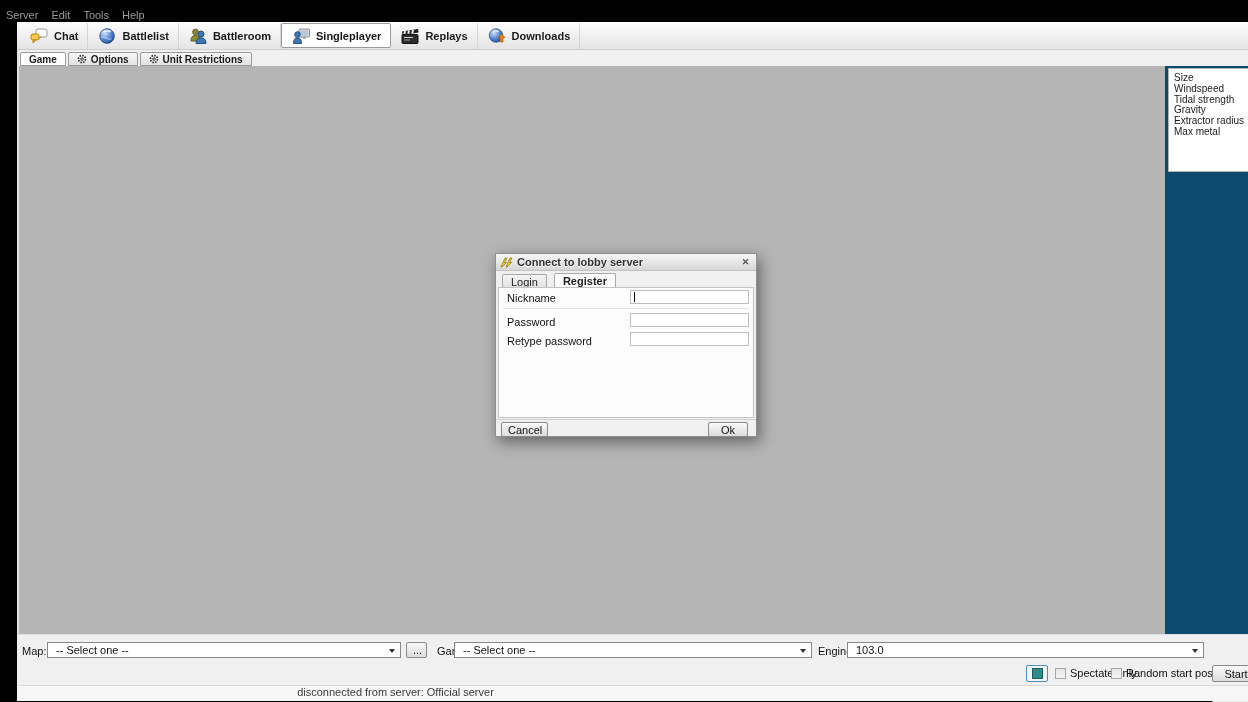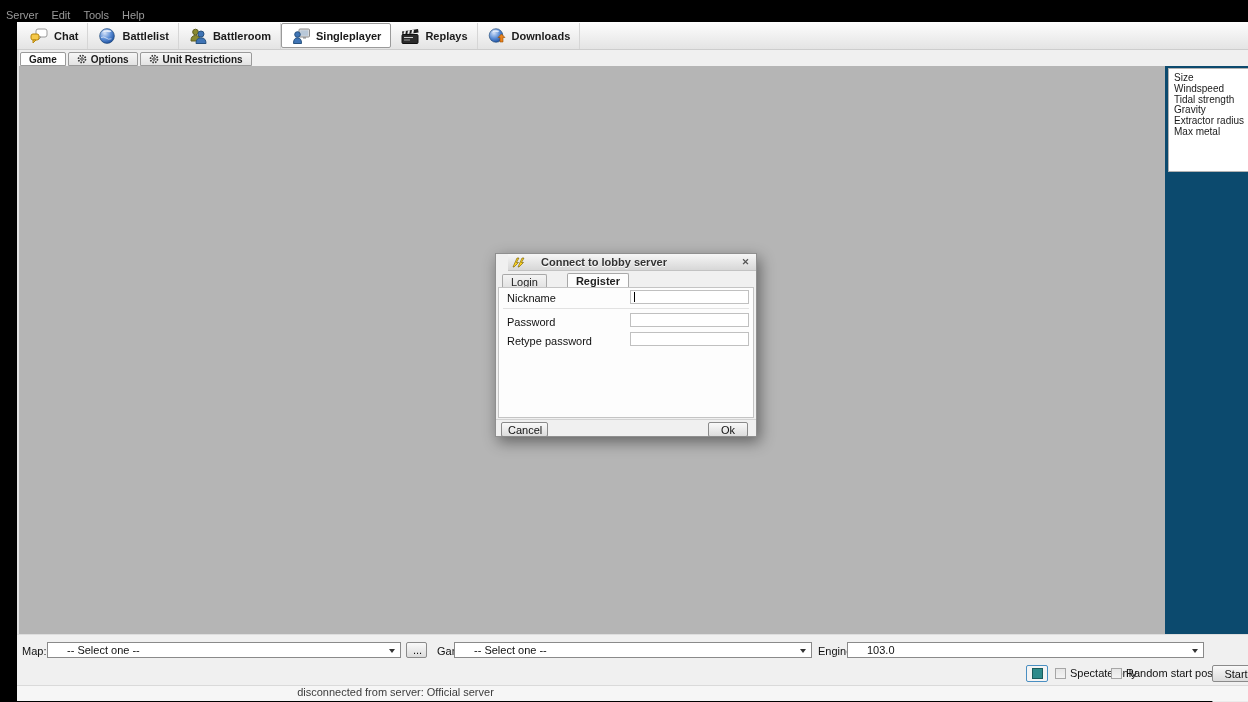--- a/index.html
+++ b/index.html
@@ -43,21 +43,21 @@
   .side-panel{position:absolute;left:1148px;top:0;width:100px;height:568px;background:#0c4a6e;}
   .map-info{position:absolute;left:3px;top:2px;width:94px;height:104px;background:#fff;
             border:1px solid #b2b2b2;font-size:10px;color:#1a1a1a;padding:4px 0 0 5px;line-height:10.8px;}
   .map-info div{white-space:nowrap;}
 
   
   .bottombar{position:absolute;left:0;top:612px;width:1248px;height:63px;background:#f0f0f0;
              border-top:1px solid #dedede;font-size:11px;color:#111;}
   .lbl{position:absolute;top:10px;}
   .combo{position:absolute;top:7px;height:16px;background:#fff;border:1px solid #8a8a8a;
-         display:flex;align-items:center;padding-left:19px;font-size:11px;color:#111;cursor:default;}
+         display:flex;align-items:center;padding-left:8px;font-size:11px;color:#111;cursor:default;}
   .combo-arrow{position:absolute;right:5px;top:5.5px;width:0;height:0;
                border-left:3.5px solid transparent;border-right:3.5px solid transparent;
                border-top:4px solid #333;}
   .btn{background:linear-gradient(#f9f9f9,#dcdcdc);border:1px solid#8a8a8a;border-radius:2px;
        font-size:11px;color:#111;text-align:center;cursor:default;font-family:"Liberation Sans",sans-serif;}
   #map-combo{left:30px;width:354px;}
   #browse-btn{position:absolute;left:389px;top:7px;width:21px;height:16px;line-height:13px;}
   #game-combo{left:437px;width:358px;}
   #engine-combo{left:830px;width:357px;}
   #addbot-btn{position:absolute;left:1195px;top:7px;width:48px;height:32px;line-height:16px;color:#9d9d9d;margin-top:44px;}
@@ -72,24 +72,24 @@
   #start-btn{position:absolute;left:1195px;top:30px;width:48px;height:17px;line-height:14px;}
 
   .statusbar{position:absolute;left:0;top:50px;width:1248px;height:16px;background:#f6f6f6;
              border-top:1px solid #dadada;font-size:11px;color:#3c3c3c;}
   .status-text{position:absolute;left:0;top:0;width:757px;text-align:center;}
 
   
   .dialog{position:absolute;left:495px;top:253px;width:262px;height:184px;background:#f0f0f0;
           border:1px solid #8f8f8f;box-shadow:3px 5px 14px rgba(0,0,0,0.45);z-index:10;}
   .dlg-title{height:17px;background:linear-gradient(#f6f6f6,#d7d7d7);border-bottom:1px solid #c2c2c2;
-             display:flex;align-items:center;gap:16px;padding:0 4px;margin-left:12px;}
+             display:flex;align-items:center;gap:4px;padding:0 4px;}
   .dlg-title-text{font-size:11px;font-weight:bold;color:#333;text-shadow:0 1px 0 #fff;}
   .dlg-close{margin-left:auto;width:13px;font-size:9px;font-weight:bold;color:#555;text-align:center;cursor:default;}
-  .dlg-tabs{position:absolute;left:6px;top:19px;display:flex;gap:20px;align-items:flex-end;}
+  .dlg-tabs{position:absolute;left:6px;top:19px;display:flex;gap:7px;align-items:flex-end;}
   .dlg-tab{height:14px;display:flex;align-items:center;padding:0 8px;font-size:11px;color:#222;
            background:linear-gradient(#f4f4f4,#e1e1e1);border:1px solid #a8a8a8;border-bottom:none;
            border-radius:2px 2px 0 0;cursor:default;}
   .dlg-tab.sel{background:#fdfdfd;font-weight:bold;height:15px;}
   .dlg-pane{position:absolute;left:2px;top:33px;width:256px;height:131px;background:#fdfdfd;
             border:1px solid #c4c4c4;}
   .dlg-row-label{position:absolute;left:8px;font-size:11px;color:#111;}
   .dlg-input{position:absolute;left:131px;width:119px;height:14px;border:1px solid #c0c0c0;
              background:#fff;font-size:11px;padding:0 2px;font-family:"Liberation Sans",sans-serif;}
   .dlg-sep{position:absolute;left:4px;right:4px;top:20px;border-top:1px solid #e2e2e2;}

